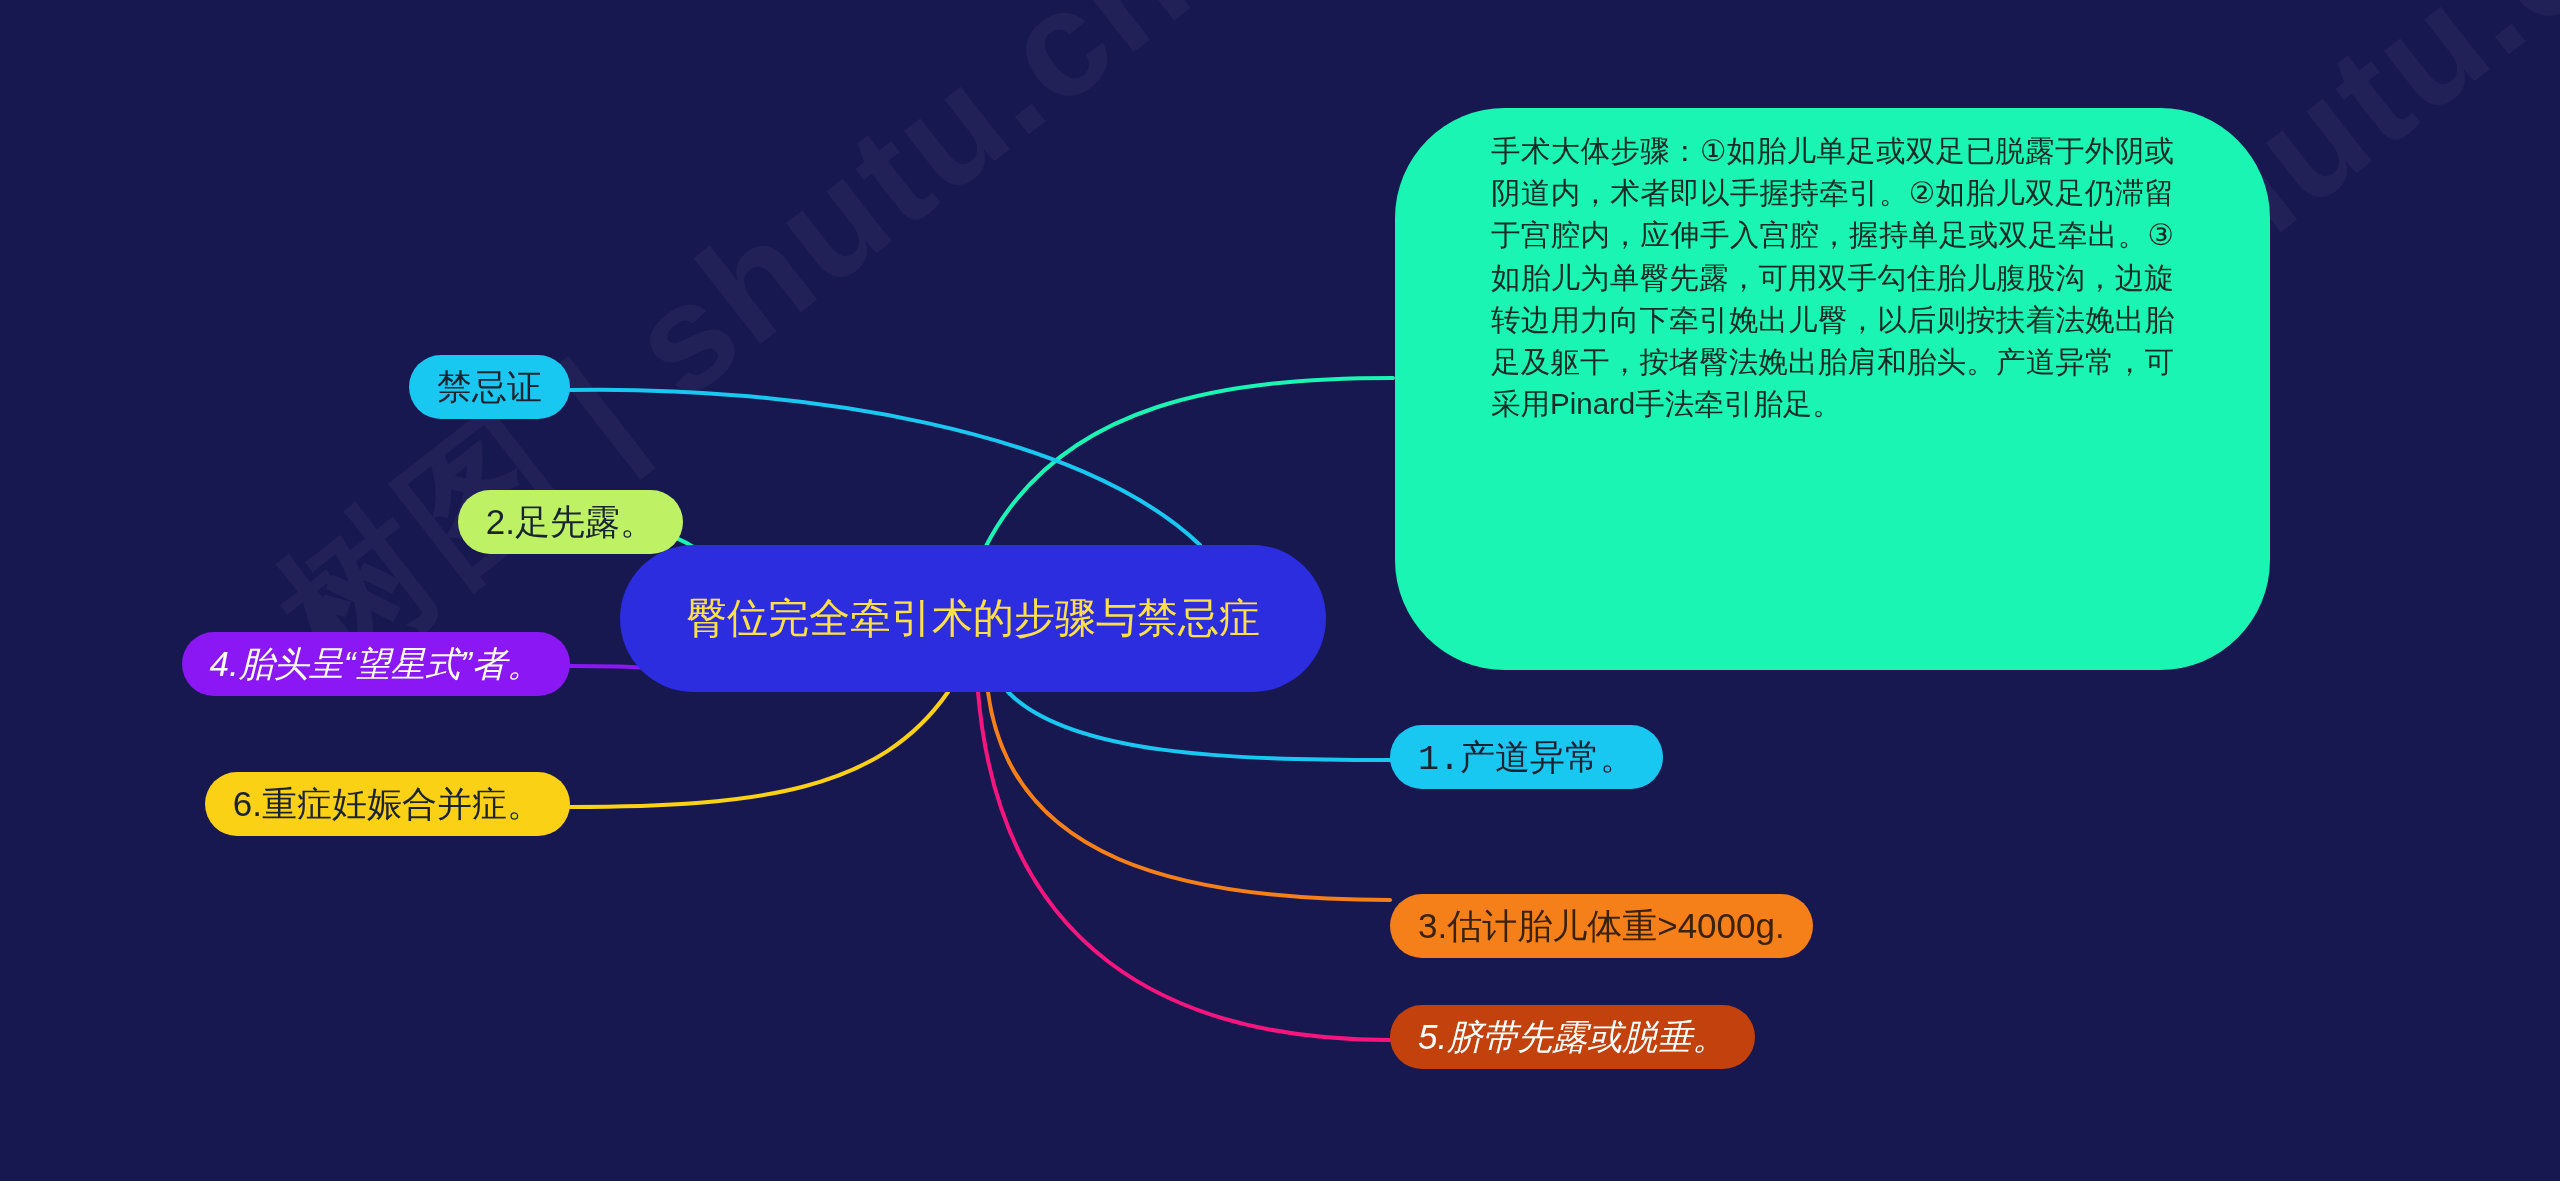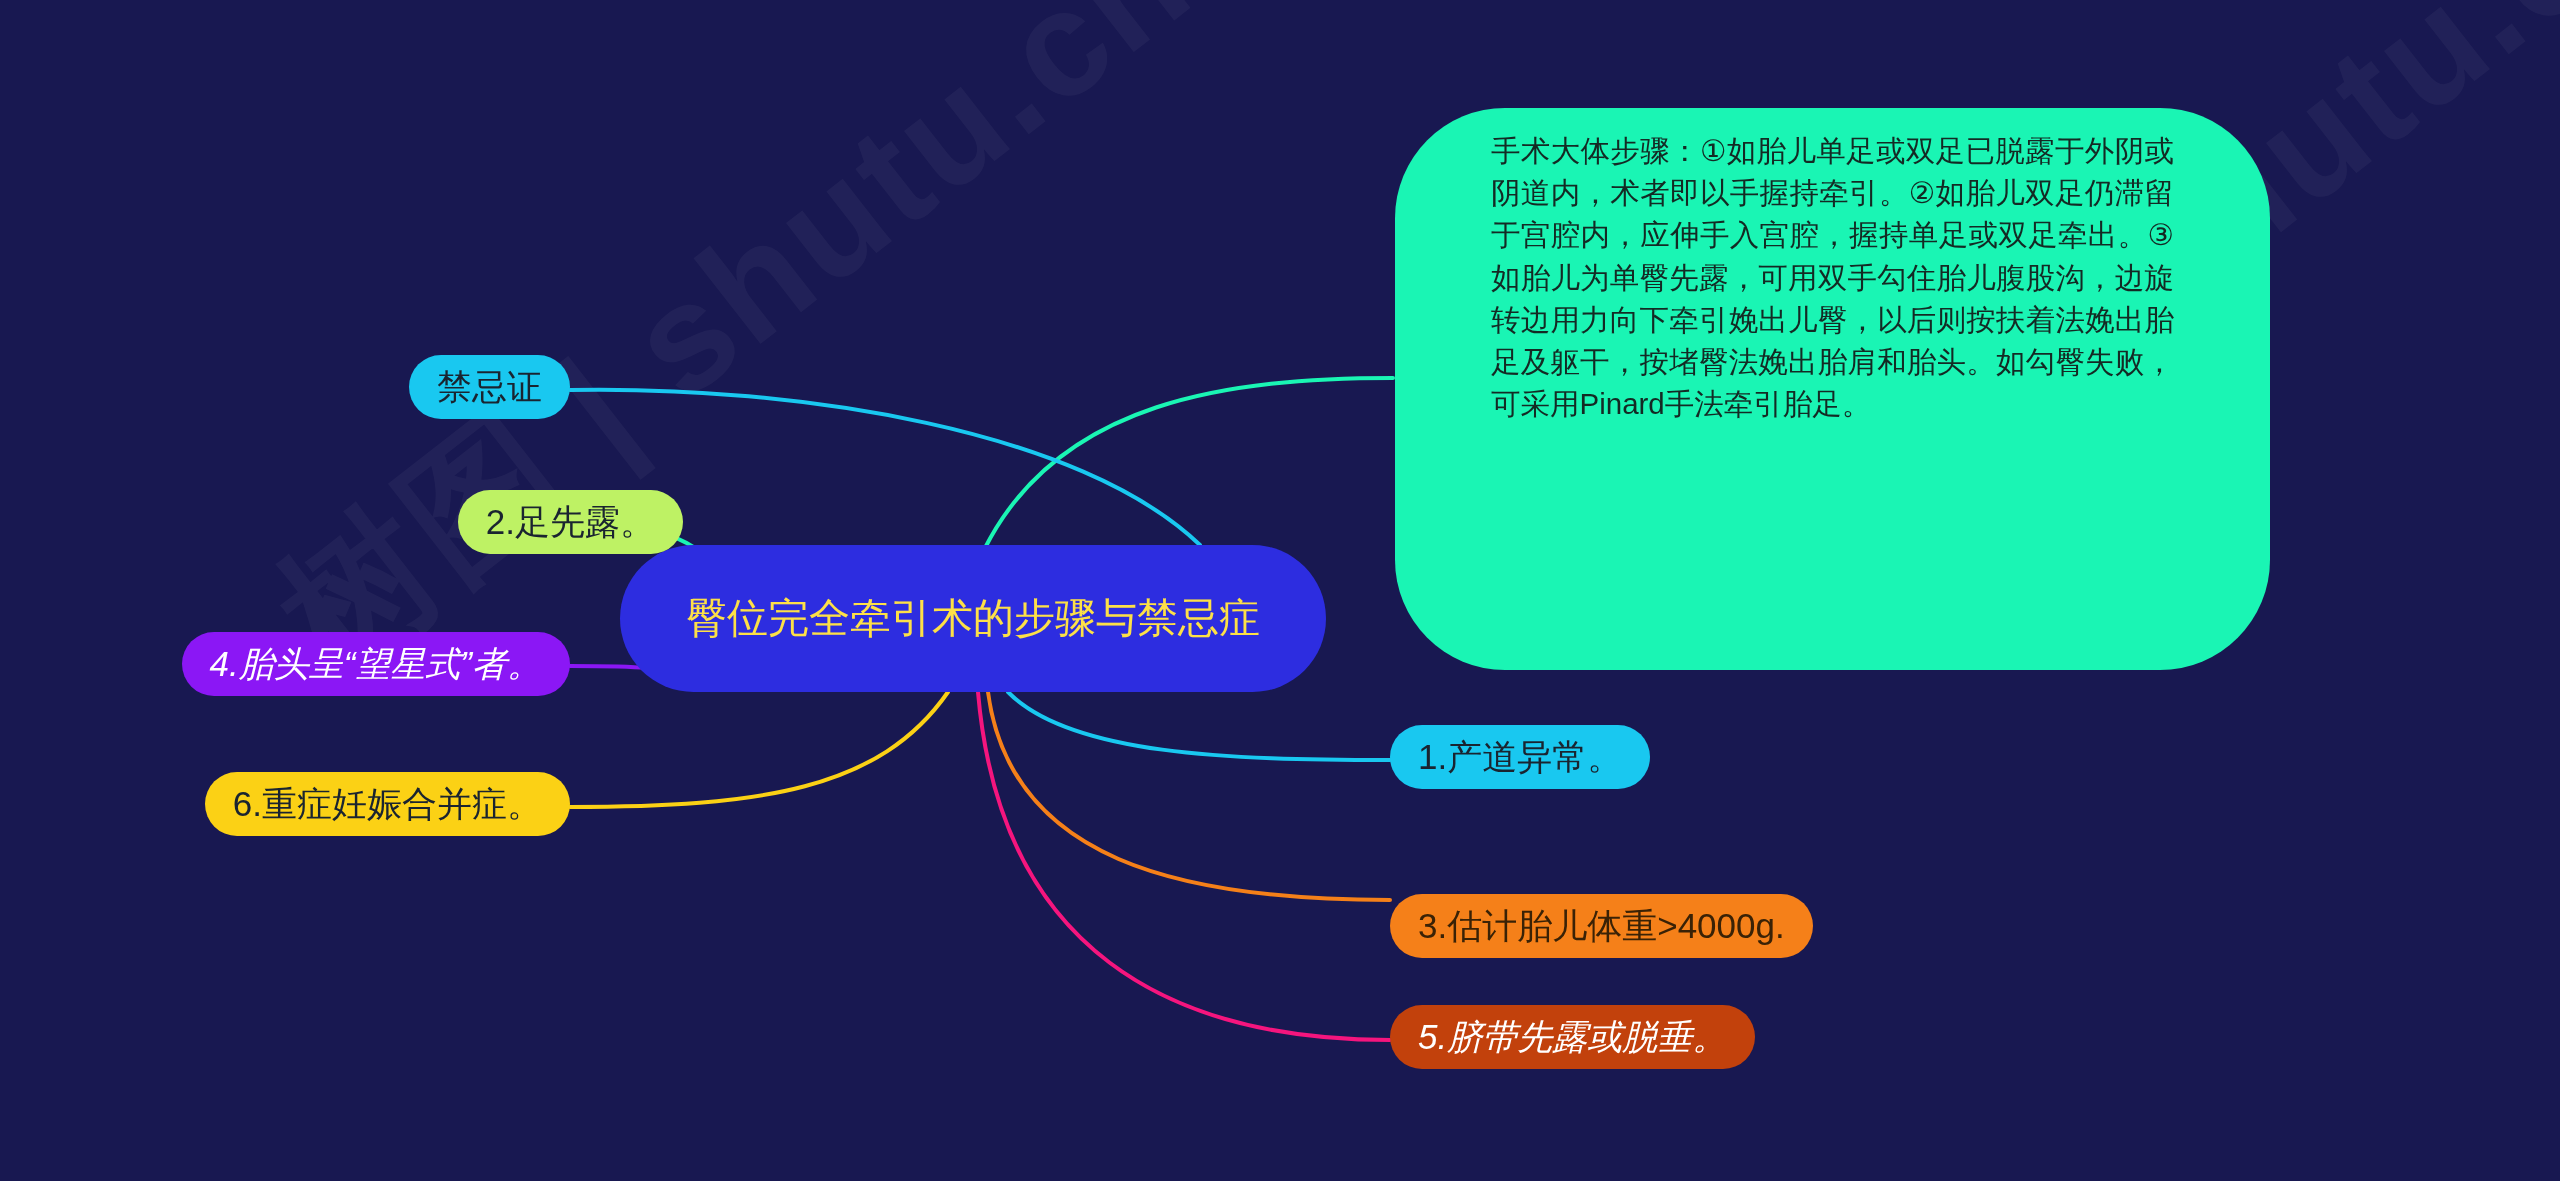--- a/index.html
+++ b/index.html
@@ -69,21 +69,21 @@
   .dark-text{color:#1a2430;}
   .light-text{color:#ffffff;font-style:italic;}
 
   
   #node-l1{right:1990px;top:355px;background:#19C8F0;}
   #node-l2{right:1877px;top:490px;background:#bef264;}
   #node-l3{right:1990px;top:632px;background:#8B17F5;}
   #node-l4{right:1990px;top:772px;background:#FBD115;}
 
   
-  #node-r1{left:1390px;top:725px;background:#19C8F0;}
+  #node-r1{left:1390px;top:725px;background:#19C8F0;font-family:Liberation Mono, monospace;}
   #node-r2{left:1390px;top:894px;background:#F58019;}
   #node-r3{left:1390px;top:1005px;background:#c2410c;}
 
   
   #node-green{
     left:1395px;top:108px;width:875px;height:562px;
     background:#1AF5B4;
     border-radius:110px;
     z-index:3;
     display:block;
@@ -121,21 +121,21 @@
     <path d="M 570 807 C 760 807 880 790 948 692" stroke="#FBD115"></path>
 
     <path d="M 1390 760 C 1230 760 1070 755 1008 692" stroke="#19C8F0"></path>
 
     <path d="M 1390 900 C 1180 900 1010 860 988 692" stroke="#F58019"></path>
 
     <path d="M 1390 1040 C 1170 1040 1000 950 978 692" stroke="#F5157E"></path>
   </svg>
 
   <div id="node-green" class="node">
-    <div class="body">手术大体步骤：①如胎儿单足或双足已脱露于外阴或阴道内，术者即以手握持牵引。②如胎儿双足仍滞留于宫腔内，应伸手入宫腔，握持单足或双足牵出。③如胎儿为单臀先露，可用双手勾住胎儿腹股沟，边旋转边用力向下牵引娩出儿臀，以后则按扶着法娩出胎足及躯干，按堵臀法娩出胎肩和胎头。如勾臀失败，可采用Pinard手法牵引胎足。</div>
+    <div class="body">手术大体步骤：①如胎儿单足或双足已脱露于外阴或阴道内，术者即以手握持牵引。②如胎儿双足仍滞留于宫腔内，应伸手入宫腔，握持单足或双足牵出。③如胎儿为单臀先露，可用双手勾住胎儿腹股沟，边旋转边用力向下牵引娩出儿臀，以后则按扶着法娩出胎足及躯干，按堵臀法娩出胎肩和胎头。产道异常，可采用Pinard手法牵引胎足。</div>
   </div>
 
   <div id="node-center" class="node">
     <span class="lbl">臀位完全牵引术的步骤与禁忌症</span>
   </div>
 
   <div id="node-l1" class="node pill dark-text">
     <span class="lbl">禁忌证</span>
   </div>
 

